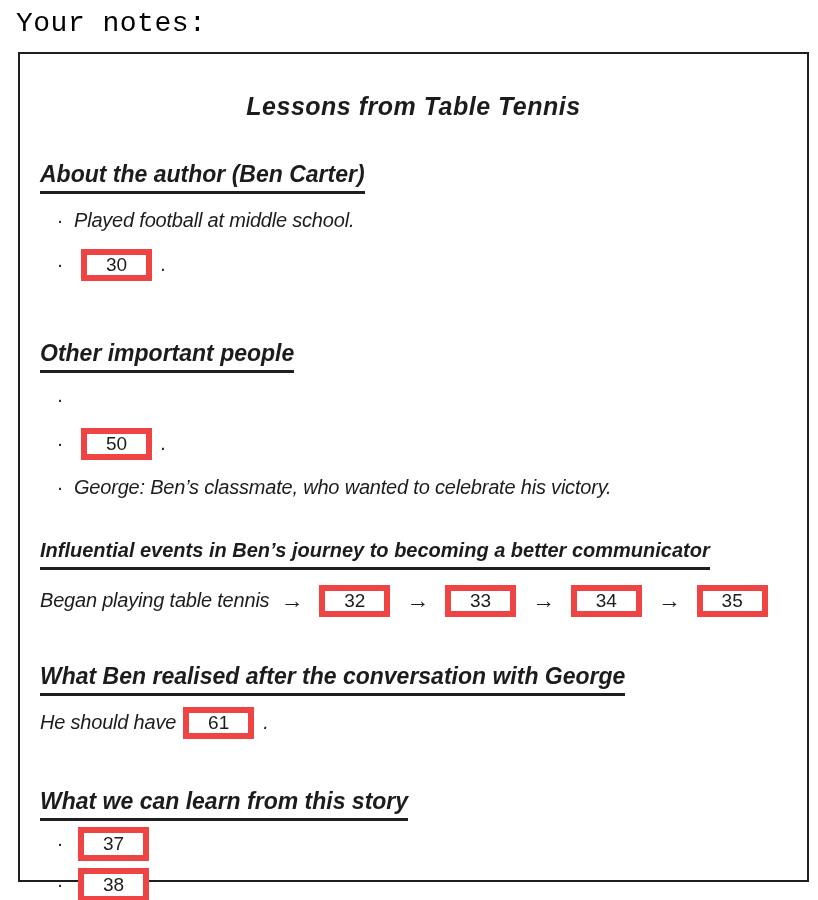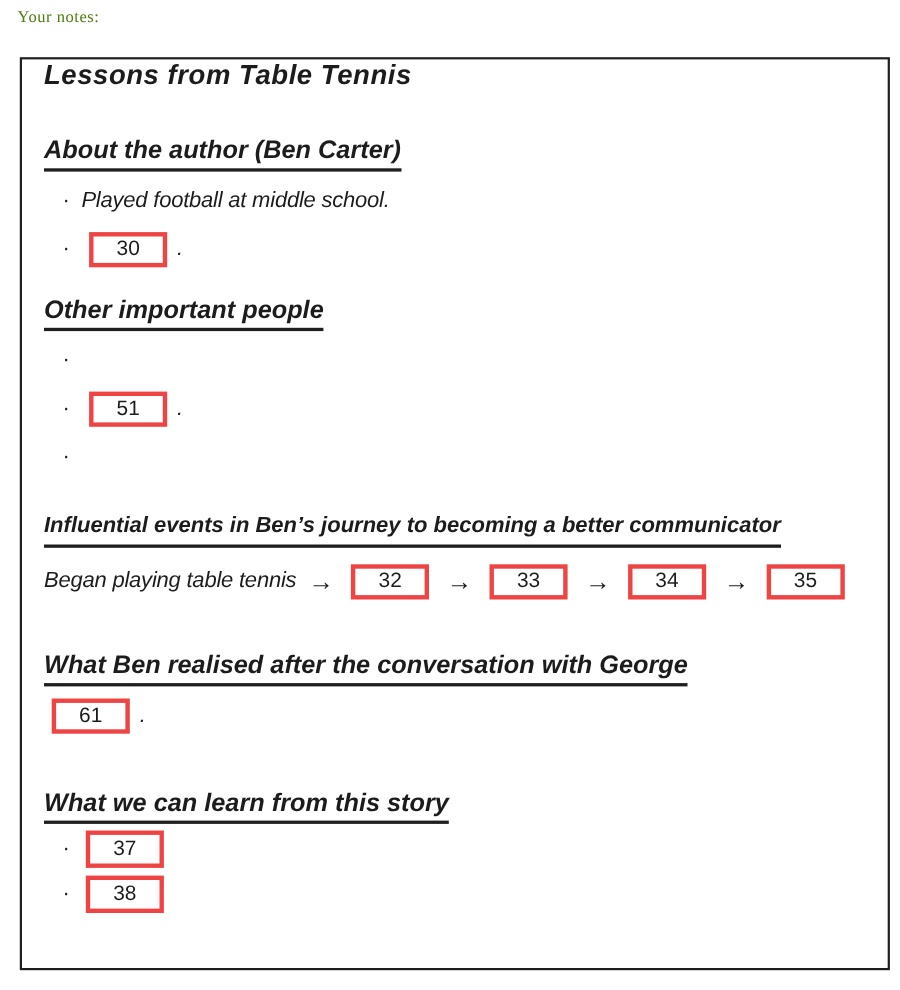--- a/index.html
+++ b/index.html
@@ -6,67 +6,68 @@
   html, body { background: #ffffff; }
   body {
     width: 818px; height: 900px;
     position: relative;
     font-family: "Liberation Sans", sans-serif;
     color: #1c1c1c;
     overflow: hidden;
   }
   .page-label {
     position: absolute; left: 16px; top: 8px;
-    font-family: Liberation Serif, serif;
-    font-size: 15px; color: #4d7c0f;
+    font-family: Liberation Mono, monospace;
+    font-size: 28px; color: #000000;
     letter-spacing: 0.5px;
   }
   .note-box {
     position: absolute; left: 18px; top: 52px;
     width: 791px; height: 830px;
     border: 2px solid #1f1f1f;
     background: #ffffff;
     padding: 0 20px;
   }
   
   .hw { font-family: "Liberation Sans", sans-serif; font-style: italic; }
   .note-title {
-    text-align: left;
+    margin-top: 38px;
+    text-align: center;
     font-size: 25px; font-weight: bold;
     letter-spacing: 0.5px;
   }
   .sec h2 { font-size: 23px; font-weight: bold; line-height: 26px; }
   .sec h2 .hd {
     display: inline-block;
     padding-bottom: 4px;
     border-bottom: 3px solid #1f1f1f;
     white-space: nowrap;
   }
   .sec-about    { margin-top: 40px; }
-  .sec-people   { margin-top: 24px; }
+  .sec-people   { margin-top: 58px; }
   .sec-events   { margin-top: 32px; }
   .sec-realised { margin-top: 45px; }
   .sec-lesson   { margin-top: 48px; }
   .sec-events h2 { font-size: 20px; }
   .line {
     display: flex; align-items: center;
     margin-top: 9px; min-height: 35px;
     font-size: 20px; white-space: nowrap;
     letter-spacing: -0.2px;
   }
   .dot {
     font-style: normal;
     width: 10px; margin-left: 15px; margin-right: 9px;
     text-align: center; font-size: 20px;
     flex: 0 0 auto;
   }
   .blank {
     display: inline-flex; align-items: center; justify-content: center;
     width: 71px; height: 32px;
-    border: 4px solid #ef4444;
+    border: 6px solid #ef4444;
     font-family: "Liberation Sans", sans-serif; font-style: normal;
     font-size: 19px; letter-spacing: 0;
     flex: 0 0 auto;
     background: #ffffff;
   }
   .line .blank { margin: 0 7px; }
   .flow-row { display: flex; align-items: center; margin-top: 13px; }
   .flow-row .arrow {
     font-style: normal; font-size: 23px;
     margin: 0 9px; flex: 0 0 auto; font-weight: normal;
@@ -98,25 +99,26 @@
     </div>
   </section>
 
   <section class="sec sec-people">
     <h2 class="hw"><span class="hd">Other important people</span></h2>
     <div class="line hw">
       <span class="dot">·</span>
     </div>
     <div class="line hw">
       <span class="dot">·</span>
-      <span class="blank">51</span>
+      <span class="blank">50</span>
       <span class="tail">.</span>
     </div>
     <div class="line hw">
       <span class="dot">·</span>
+      <span>George: Ben’s classmate, who wanted to celebrate his victory.</span>
     </div>
   </section>
 
   <section class="sec sec-events">
     <h2 class="hw"><span class="hd">Influential events in Ben’s journey to becoming a better communicator</span></h2>
     <div class="line hw flow-row">
       <span class="start-text">Began playing table tennis</span>
       <span class="arrow">→</span>
       <span class="blank">32</span>
       <span class="arrow">→</span>
@@ -124,20 +126,21 @@
       <span class="arrow">→</span>
       <span class="blank">34</span>
       <span class="arrow">→</span>
       <span class="blank">35</span>
     </div>
   </section>
 
   <section class="sec sec-realised">
     <h2 class="hw"><span class="hd">What Ben realised after the conversation with George</span></h2>
     <div class="line hw">
+      <span>He should have</span>
       <span class="blank">61</span>
       <span class="tail">.</span>
     </div>
   </section>
 
   <section class="sec sec-lesson">
     <h2 class="hw"><span class="hd">What we can learn from this story</span></h2>
     <div class="line hw lesson-line">
       <span class="dot">·</span>
       <span class="blank">37</span>

